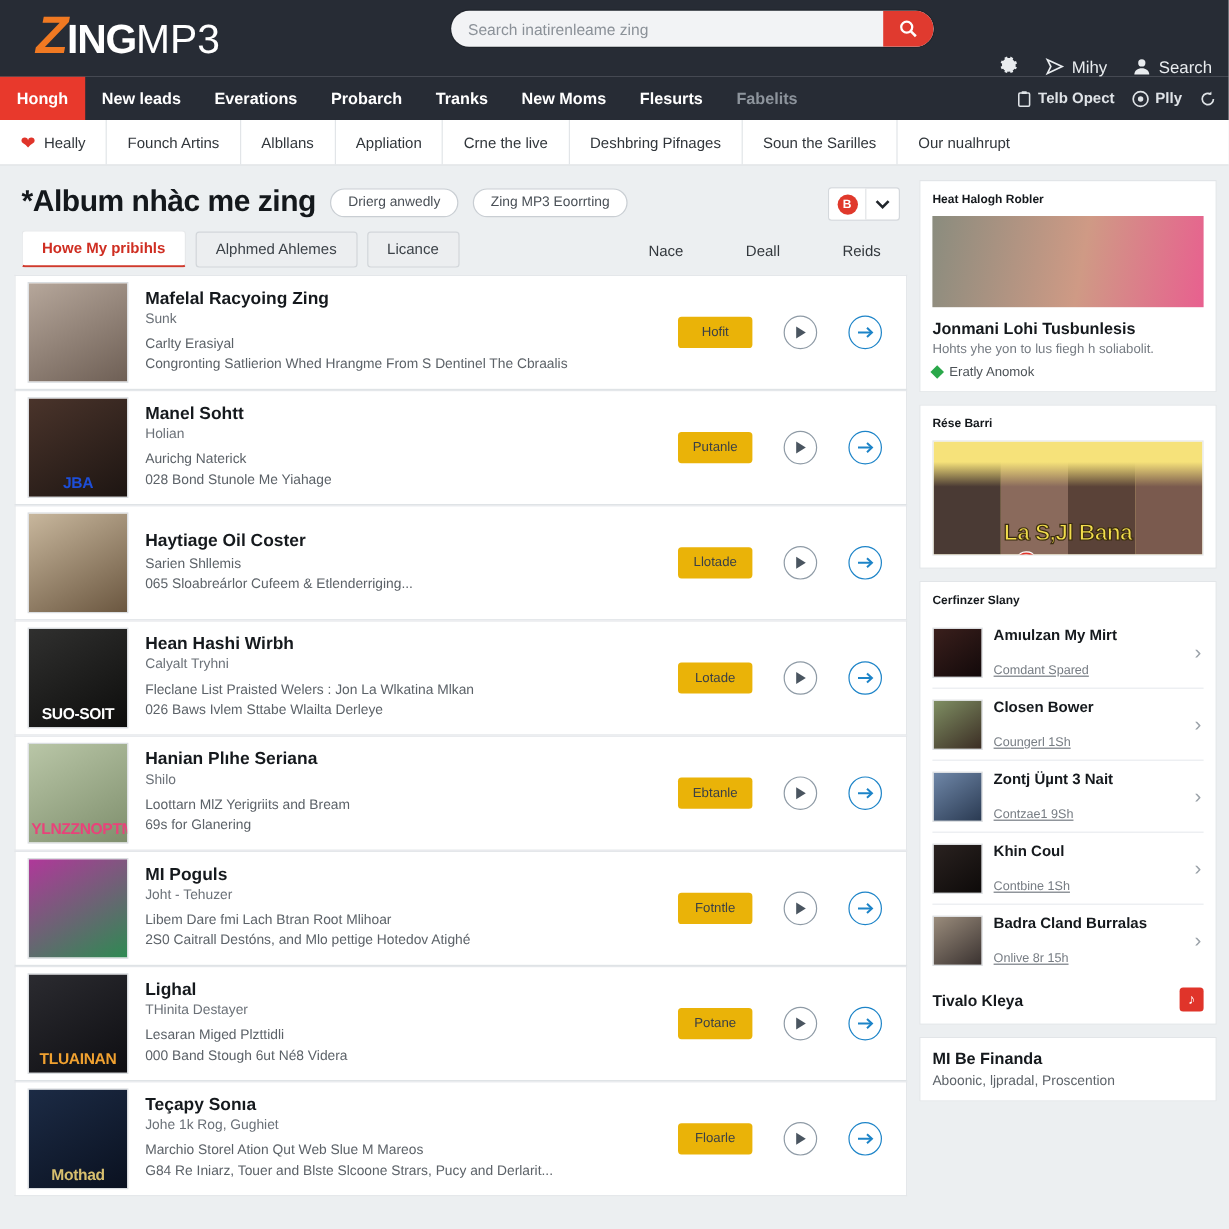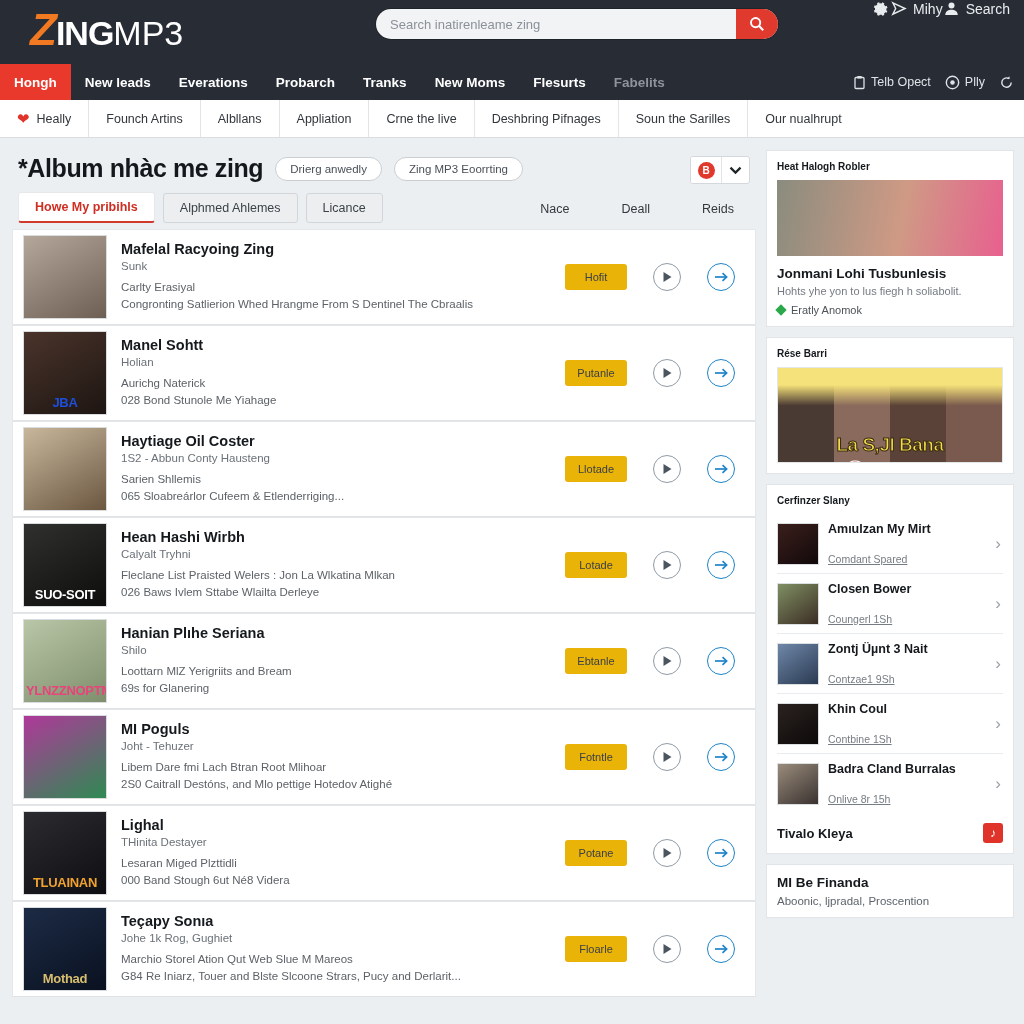--- a/index.html
+++ b/index.html
@@ -30,37 +30,37 @@
     flex: 1; border: 0; outline: 0; background: transparent;
     font-family: "Liberation Sans", sans-serif; font-size: 13px; color: #6c737c;
     padding: 0 14px;
   }
   .searchwrap input::placeholder { color: #8b9198; }
   .searchbtn {
     width: 42px; height: 30px; background: #e03a2f; display: flex;
     align-items: center; justify-content: center; cursor: pointer;
   }
 
-  .topright { position: absolute; right: 14px; top: 0; height: 64px; display: flex; align-items: flex-start; }
+  .topright { position: absolute; right: 14px; top: 0; height: 64px; display: flex; align-items: flex-end; gap: 20px; }
   .tr-item { display: flex; align-items: center; gap: 6px; color: #e9ecef; font-size: 14px; cursor: pointer; }
 
   
   .mainnav {
     height: 36px; background: #272c35; display: flex; align-items: stretch;
     position: relative;
   }
   .mainnav .nav-item {
     display: flex; align-items: center; padding: 0 14px;
     color: #ffffff; font-size: 13.5px; font-weight: 700; cursor: pointer;
     white-space: nowrap;
   }
   .mainnav .nav-item.active { background: #e8392c; justify-content: center; }
   .mainnav .nav-item.dim { color: #8d949c; font-weight: 700; }
   .nav-right { position: absolute; right: 10px; top: 0; height: 36px; display: flex; align-items: center; gap: 14px; }
-  .nav-right .nr { display: flex; align-items: flex-start; gap: 5px; color: #dfe3e7; font-size: 12.5px; font-weight: 400; cursor: pointer; }
+  .nav-right .nr { display: flex; align-items: flex-start; gap: 5px; color: #dfe3e7; font-size: 12.5px; font-weight: 700; cursor: pointer; }
 
   
   .subnav {
     height: 38px; background: #ffffff; display: flex; align-items: stretch;
     border-bottom: 1px solid #d9dcdf;
   }
   .subnav .s-item {
     display: flex; align-items: center; gap: 7px; padding: 0 17px;
     font-size: 12.5px; color: #31363b; border-right: 1px solid #e2e5e8;
     cursor: pointer; white-space: nowrap;
@@ -367,21 +367,20 @@
               </div>
             </div>
           </div>
           <div class="row">
             <div class="thumb">
               <div class="grad" style="background:linear-gradient(150deg,#c8b79d,#6b5740)"></div>
               <div class="ovl" style="color:#ffffff"></div>
             </div>
             <div class="meta">
               <div class="t">Haytiage Oil Coster</div>
-              <div class="s1">1S2 - Abbun Conty Hausteng</div>
               <div class="s2">Sarien Shllemis</div>
               <div class="s2">065 Sloabreárlor Cufeem &amp; Etlenderriging...</div>
             </div>
             <div class="actions">
               <div class="tagbtn">Llotade</div>
               <div class="circbtn">
                 <svg width="11" height="12" viewBox="0 0 11 12">
                   <path d="M1.5 1 L9.5 6 L1.5 11 Z" fill="#4a5560"></path>
                 </svg>
               </div>

